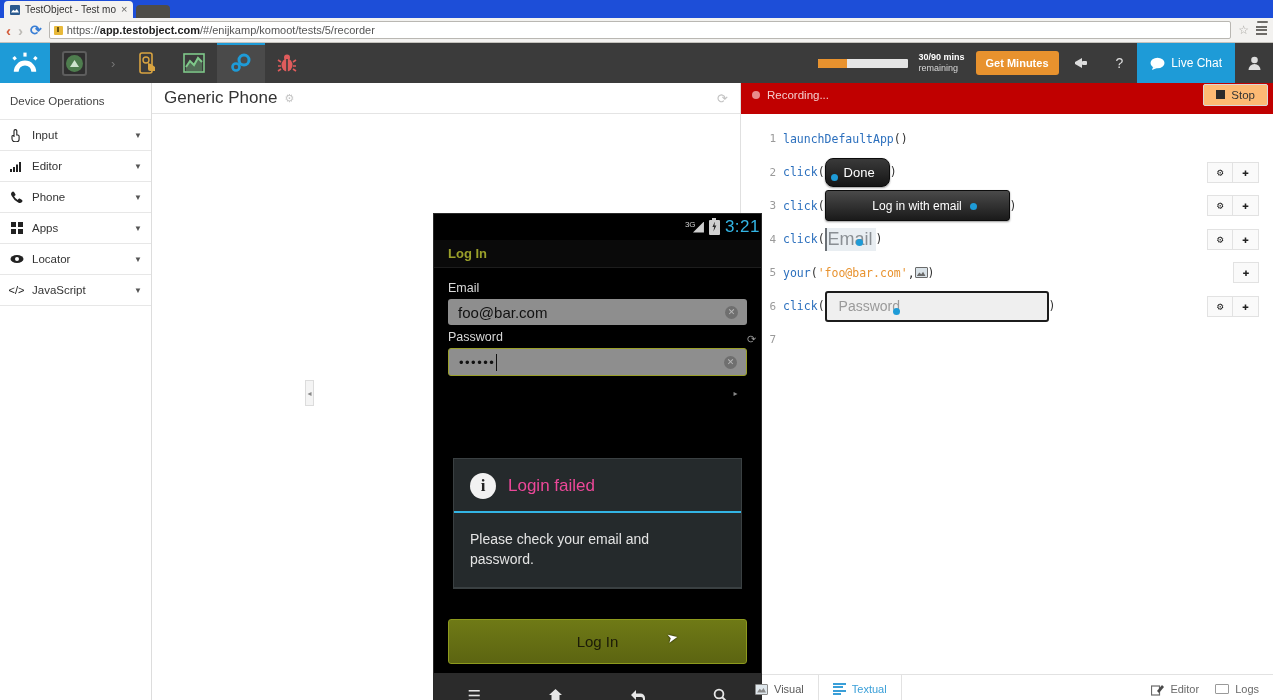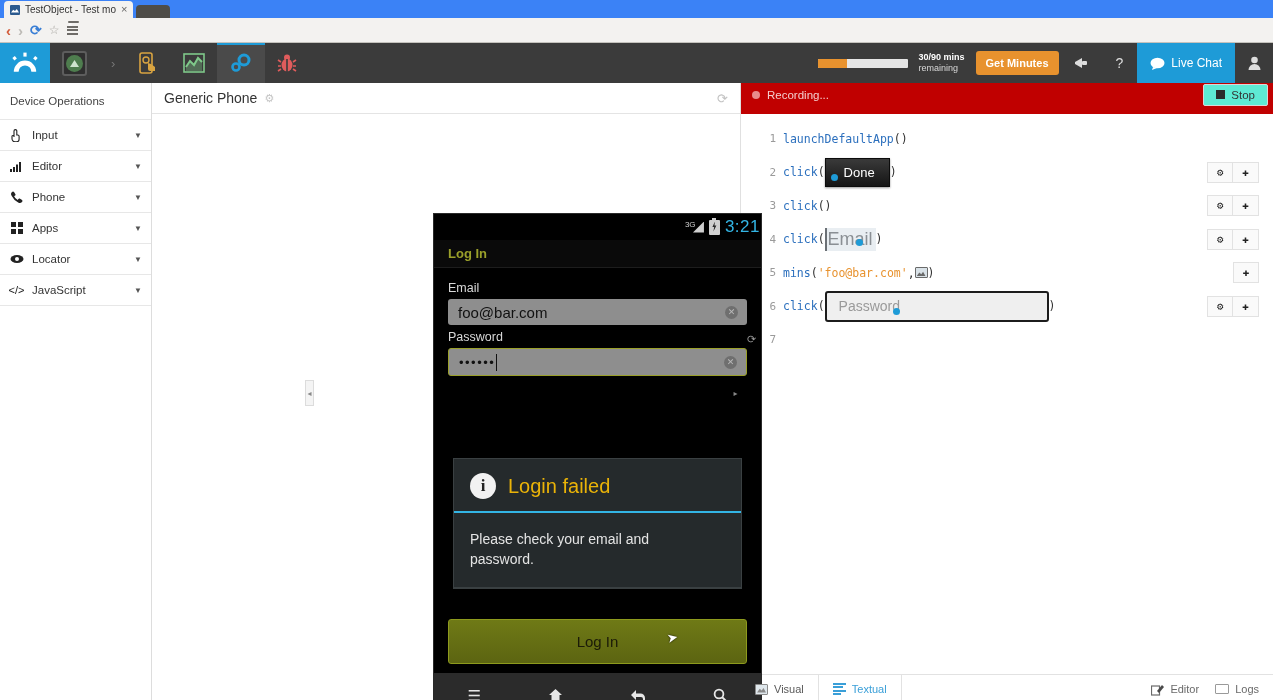--- a/index.html
+++ b/index.html
@@ -5,21 +5,21 @@
   * { box-sizing: border-box; margin: 0; padding: 0; }
   html, body {
     width: 1273px; height: 700px;
     font-family: "Liberation Sans", sans-serif;
     background: #fff; overflow: hidden;
   }
   .app { position: relative; width: 1273px; height: 700px; }
 
   
   .browser-tabstrip {
-    height: 18px; background: #3b82f6; position: relative;
+    height: 18px; background: #1d4ed8; position: relative;
     display: flex; align-items: flex-end; padding-left: 4px;
   }
   .tab {
     display: flex; align-items: center; gap: 5px;
     background: #f3f2f0; height: 17px; padding: 0 6px 0 6px;
     border-top-left-radius: 4px; border-top-right-radius: 4px;
     font-size: 10px; color: #333; max-width: 160px; position: relative;
   }
   .tab-fav { width: 10px; height: 10px; background: #2b5a8e; border-radius: 1px;
     display: inline-block; position: relative; flex: 0 0 auto; }
@@ -101,21 +101,21 @@
   }
   .side-ico { width: 15px; display: flex; justify-content: center; font-size: 11px; color: #222; }
   .side-label { flex: 1; }
   .caret { color: #555; font-size: 8px; }
 
   .center { flex: 1; position: relative; background: #fff; }
   .device-header {
     height: 31px; border-bottom: 1px solid #e4e4e4; display: flex; align-items: center;
     padding: 0 12px; gap: 7px; background: #fff;
   }
-  .device-name { font-size: 14px; color: #333; }
+  .device-name { font-size: 17px; color: #333; }
   .gear-sm { color: #c6c6c6; font-size: 11px; cursor: pointer; }
   .refresh-ico { margin-left: auto; color: #c2c2c2; font-size: 13px; cursor: pointer; }
 
   .collapse-handle {
     position: absolute; top: 50%; transform: translateY(-50%);
     width: 9px; height: 26px; background: #f4f4f4; border: 1px solid #dcdcdc;
     display: flex; align-items: center; justify-content: center;
     font-size: 8px; color: #888; cursor: pointer; z-index: 6;
   }
   .ch-left { left: 153px; }
@@ -162,21 +162,21 @@
 
   .dialog {
     position: absolute; left: 19px; right: 19px; top: 190px;
     background: #252a2c; border: 1px solid #3a4042; box-shadow: 0 3px 12px rgba(0,0,0,.8);
   }
   .dlg-head { display: flex; align-items: center; gap: 12px; padding: 14px 16px 12px 16px;
     border-bottom: 2px solid #33b5e5; }
   .info-ico { width: 26px; height: 26px; border-radius: 50%; background: #f2f2f2; color: #222;
     display:flex; align-items:center; justify-content:center; font-size:17px; font-weight:bold;
     font-family: "Liberation Serif", serif; }
-  .dlg-title { font-size: 20px; color: #eab308; }
+  .dlg-title { font-size: 17px; color: #ec4899; }
   .dlg-msg { padding: 16px 32px 18px 16px; font-size: 14px; color: #e4e4e4; line-height: 20px;
     border-bottom: 1px solid #3a4042; }
   .dlg-btn { text-align: center; padding: 13px 0; font-size: 13.5px; color: #f0f0f0; cursor: pointer; }
 
   .login-btn-wrap { position: absolute; left: 14px; right: 14px; bottom: 8px; }
   .login-btn {
     height: 45px; background: linear-gradient(#6f7a16, #5c6411);
     border: 1px solid #8d9a1d; border-radius: 3px;
     display: flex; align-items: center; justify-content: center;
     font-size: 15px; color: #1b1b08; cursor: pointer; position: relative;
@@ -193,41 +193,41 @@
   
   .recorder { width: 533px; border-left: 1px solid #e0e0e0; display: flex; flex-direction: column;
     background: #fff; }
   .rec-bar {
     height: 31px; background: #c00000; display: flex; align-items: center;
     padding: 0 5px 8px 11px; flex: 0 0 auto;
   }
   .rec-dot { width: 8px; height: 8px; border-radius: 50%; background: #e88a8a; margin-right: 7px; }
   .rec-txt { font-size: 11.5px; color: #f3cccc; flex: 1; }
   .stop-btn {
-    background: #5eead4; border: 1px solid #d8d8d8; border-radius: 2px;
+    background: #fdba74; border: 1px solid #d8d8d8; border-radius: 2px;
     font-size: 11.5px; color: #333; padding: 4px 12px; display:flex; align-items:center;
     gap: 6px; cursor: pointer;
   }
   .stop-sq { width: 9px; height: 9px; background: #2b2b2b; display:inline-block; }
 
   .code-area { flex: 1; position: relative; overflow: hidden; padding-top: 8px; }
   .code-line {
     position: relative; display: flex; align-items: center; height: 33.5px;
     font-family: "DejaVu Sans Mono", monospace; font-size: 11.5px; padding-left: 19px;
   }
   .ln { width: 16px; text-align: right; color: #9a9a9a; font-size: 11px; margin-right: 7px; flex:0 0 auto;}
   .kw { color: #2b6fbd; }
   .punct { color: #333; }
   .str { color: #e8922e; }
   .refresh-line { position: absolute; left: 6px; color: #9a9a9a; font-size: 11px; }
 
   .thumb { display: inline-flex; align-items: center; justify-content: center; position: relative;
     vertical-align: middle; }
   .thumb-done {
-    background: linear-gradient(#3a3a3a,#151515); border: 1px solid #0c0c0c; border-radius: 0;
+    background: linear-gradient(#3a3a3a,#151515); border: 1px solid #0c0c0c; border-radius: 8px;
     color: #fff; font-size: 13px; font-family: "Liberation Sans", sans-serif;
     padding: 6px 14px 6px 18px; box-shadow: 0 1px 2px rgba(0,0,0,.4);
   }
   .thumb-login {
     background: linear-gradient(#4a4a4a,#1a1a1a); border: 1px solid #0c0c0c; border-radius: 3px;
     color: #fff; font-size: 12px; font-family: "Liberation Sans", sans-serif;
     width: 185px; height: 31px; box-shadow: 0 1px 2px rgba(0,0,0,.4);
   }
   .thumb-email {
     background: #e9eef2; color: #8a8f94; font-size: 18px; font-family: "Liberation Sans", sans-serif;
@@ -285,20 +285,24 @@
       <span class="tab-title">TestObject - Test mo</span>
       <span class="tab-close">×</span>
     </div>
     <div class="tab-ghost"></div>
   </div>
 
   <div class="browser-toolbar">
     <span class="nav-btn">‹</span>
     <span class="nav-btn fwd">›</span>
     <span class="nav-btn reload">⟳</span>
+    <div class="urlbar">
+      <span class="lock-ico"></span>
+      <span class="url-text"><i>https://</i><b>app.testobject.com</b><i>/#/enijkamp/komoot/tests/5/recorder</i></span>
+    </div>
     <span class="star-ico">☆</span>
     <span class="menu-ico">
       <span class="menu-badge">a</span>
       <span></span>
         <span></span>
         <span></span>
     </span>
   </div>
 
   <div class="app-toolbar">
@@ -561,20 +565,24 @@
           <span class="line-actions">
             <span class="la-btn">⚙</span>
             <span class="la-btn">✚</span>
           </span>
         </div>
 
         <div class="code-line">
           <span class="ln">3</span>
           <span class="kw">click</span>
           <span class="punct">(</span>
+          <span class="thumb thumb-login">
+            <span>Log in with email</span>
+            <span class="tapdot" style="right:32px;top:12px;"></span>
+          </span>
           <span class="punct">)</span>
           <span class="line-actions">
             <span class="la-btn">⚙</span>
             <span class="la-btn">✚</span>
           </span>
         </div>
 
         <div class="code-line">
           <span class="ln">4</span>
           <span class="kw">click</span>
@@ -585,21 +593,21 @@
           </span>
           <span class="punct">)</span>
           <span class="line-actions">
             <span class="la-btn">⚙</span>
             <span class="la-btn">✚</span>
           </span>
         </div>
 
         <div class="code-line">
           <span class="ln">5</span>
-          <span class="kw">mins</span>
+          <span class="kw">your</span>
           <span class="punct">(</span>
           <span class="str">'foo@bar.com'</span>
           <span class="punct">, </span>
           <span class="img-ico"></span>
           <span class="punct">)</span>
           <span class="line-actions">
             <span class="la-btn">✚</span>
           </span>
         </div>
 

